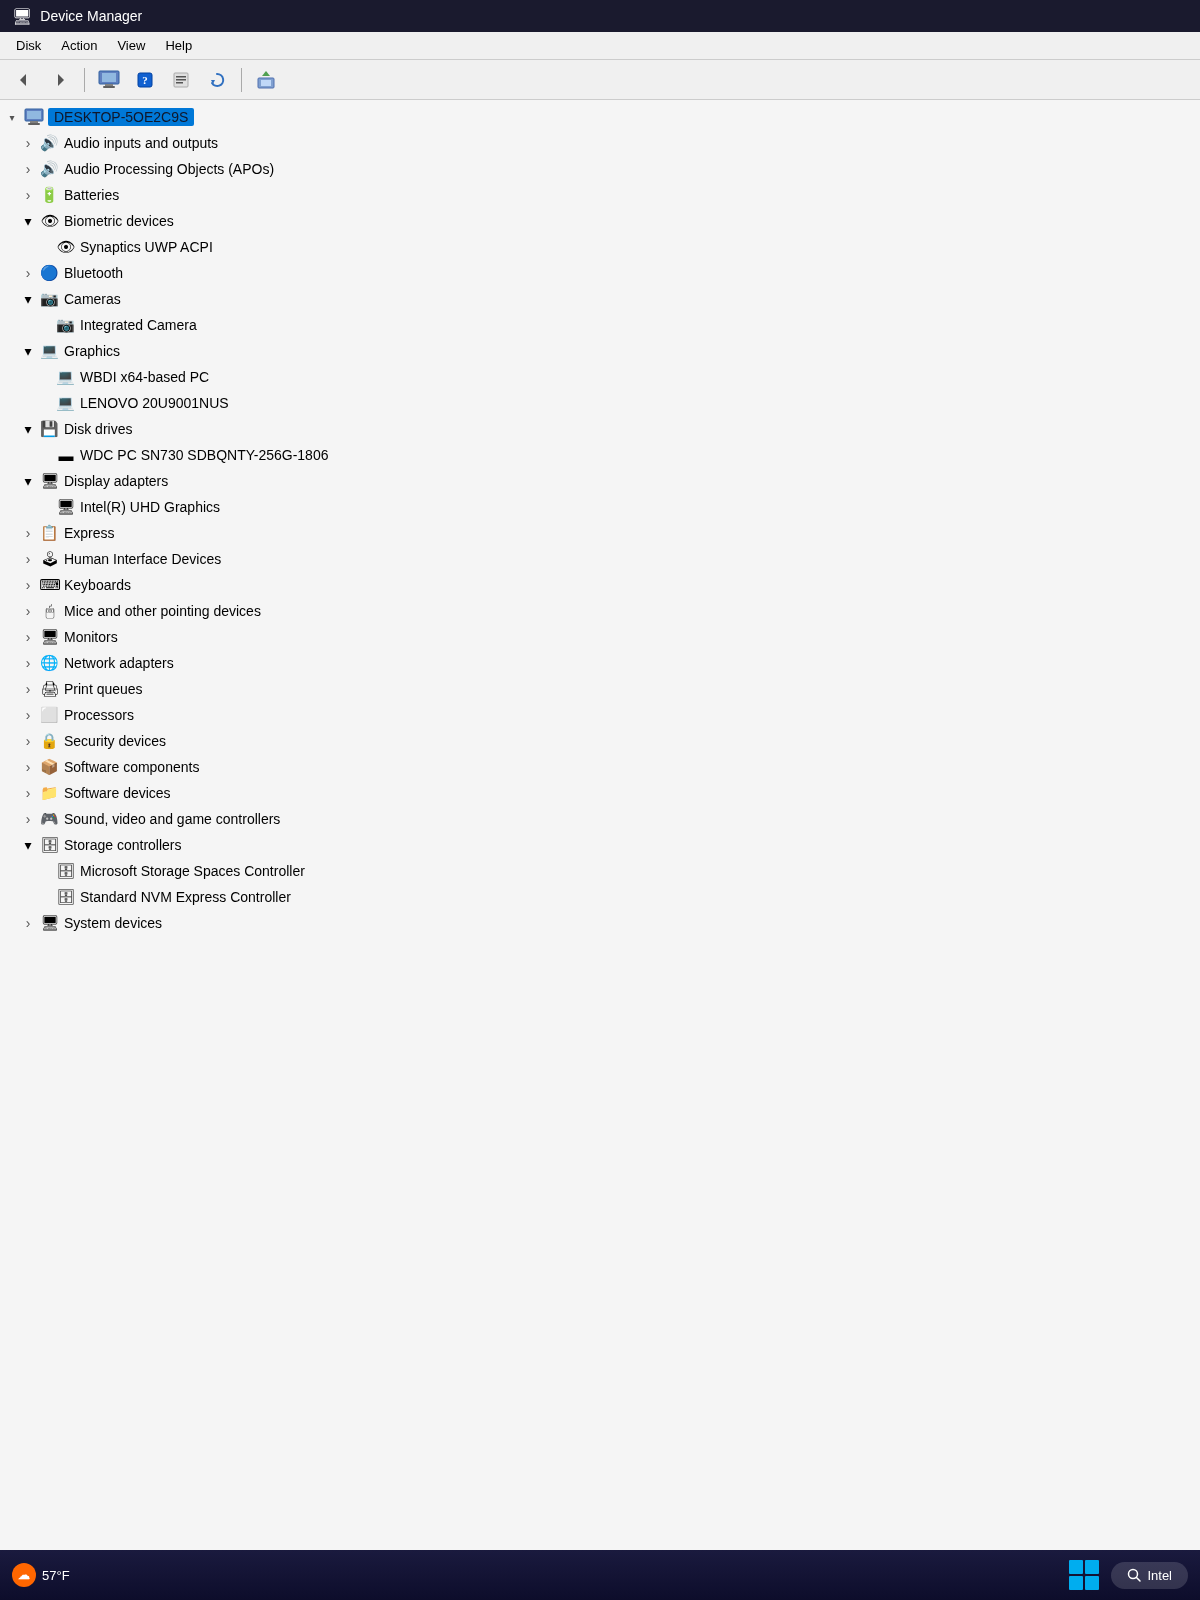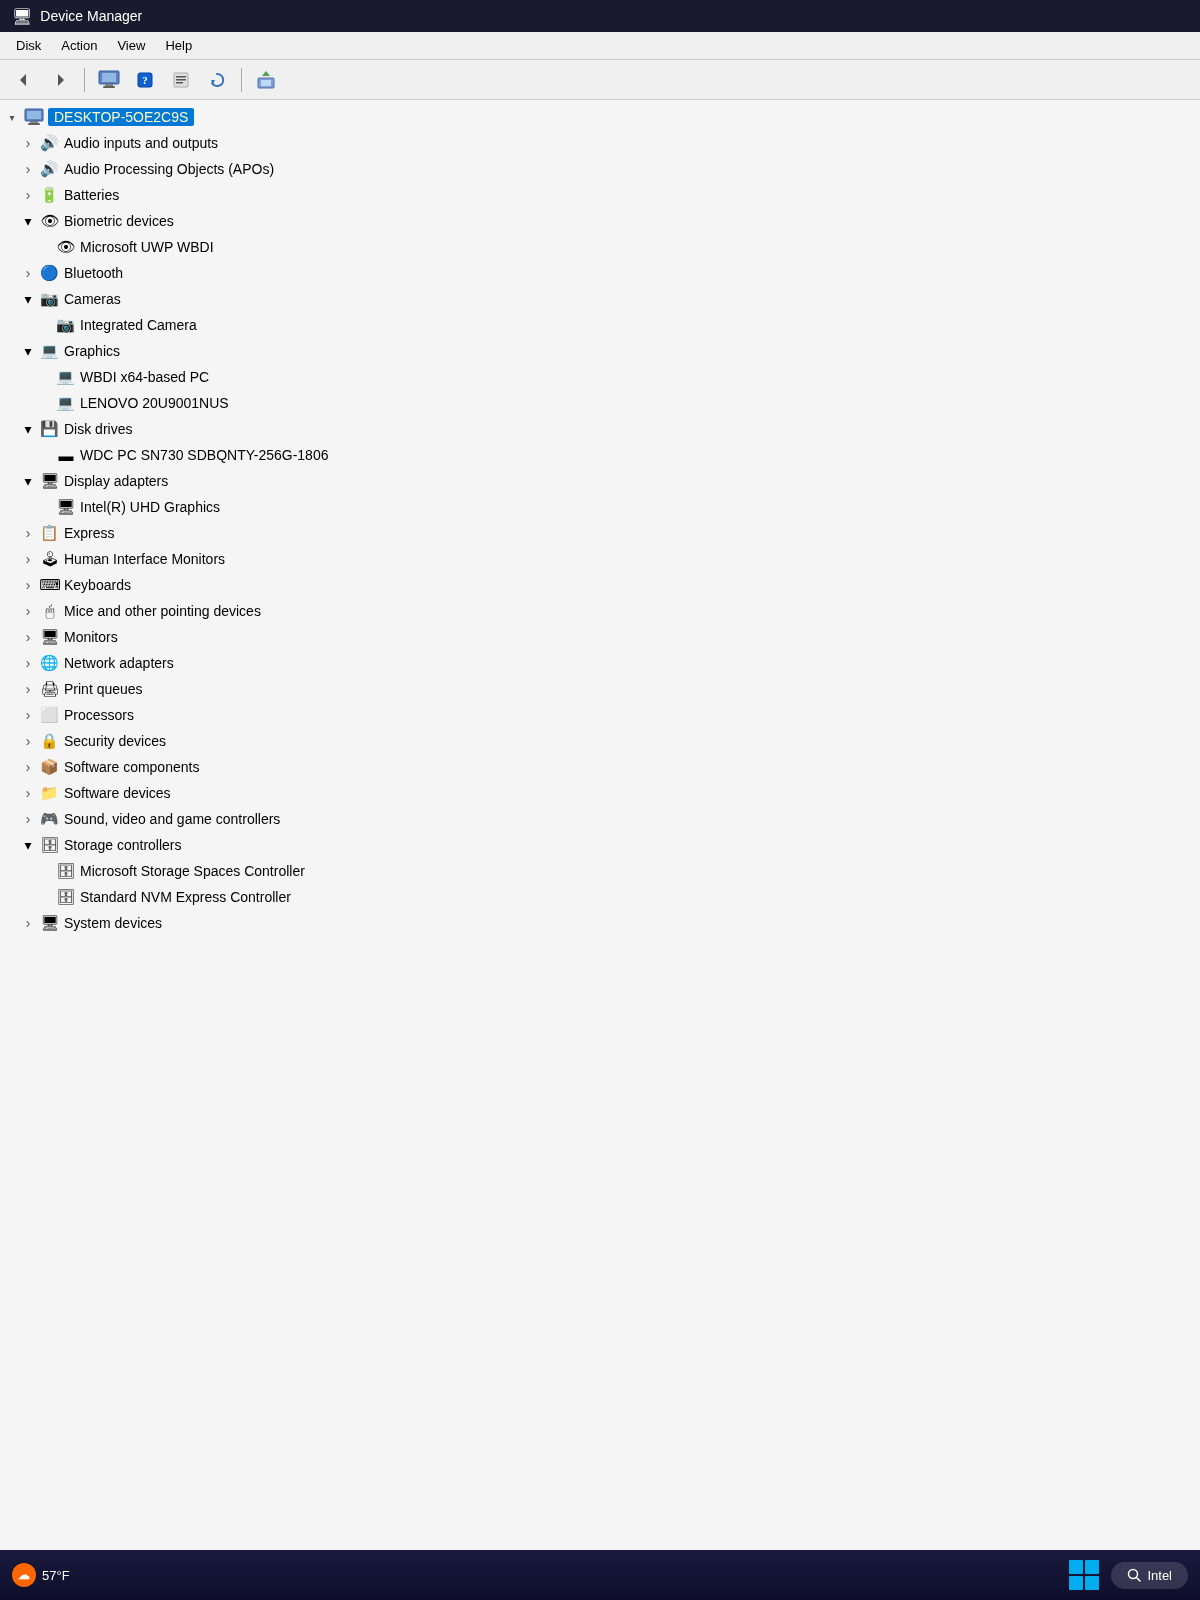--- a/index.html
+++ b/index.html
@@ -118,21 +118,21 @@
       flex-shrink: 0;
     }
     .tree-item .item-label {
       font-size: 14px;
       color: #000;
     }
 
     
     .root-node .item-label {
       background: #0078d7;
-      color: #fef9c3;
+      color: #0f172a;
       padding: 1px 6px;
       border-radius: 2px;
     }
 
     
     .taskbar {
       background: linear-gradient(to bottom, #1a1a3e 0%, #0d0d2b 100%);
       height: 50px;
       display: flex;
       align-items: center;
@@ -298,21 +298,21 @@
       <li class="tree-item">
     <span class="indent" style="width:20px;display:inline-block"></span>
     <span class="expander" style="color:#000;font-size:14px">▾</span>
     <span class="item-icon" style="font-size:15px">👁</span>
     <span class="item-label">Biometric devices</span>
   </li>
       <li class="tree-item">
     <span class="indent" style="width:36px;display:inline-block"></span>
     <span class="expander" style="color:#555;font-size:10px"></span>
     <span class="item-icon" style="font-size:15px">👁</span>
-    <span class="item-label">Microsoft UWP WBDI</span>
+    <span class="item-label">Synaptics UWP ACPI</span>
   </li>
       <li class="tree-item">
     <span class="indent" style="width:20px;display:inline-block"></span>
     <span class="expander" style="color:#555;font-size:14px">›</span>
     <span class="item-icon" style="font-size:15px">🔵</span>
     <span class="item-label">Bluetooth</span>
   </li>
       <li class="tree-item">
     <span class="indent" style="width:20px;display:inline-block"></span>
     <span class="expander" style="color:#000;font-size:14px">▾</span>
@@ -370,21 +370,21 @@
       <li class="tree-item">
     <span class="indent" style="width:20px;display:inline-block"></span>
     <span class="expander" style="color:#555;font-size:14px">›</span>
     <span class="item-icon" style="font-size:15px">📋</span>
     <span class="item-label">Express</span>
   </li>
       <li class="tree-item">
     <span class="indent" style="width:20px;display:inline-block"></span>
     <span class="expander" style="color:#555;font-size:14px">›</span>
     <span class="item-icon" style="font-size:15px">🕹</span>
-    <span class="item-label">Human Interface Monitors</span>
+    <span class="item-label">Human Interface Devices</span>
   </li>
       <li class="tree-item">
     <span class="indent" style="width:20px;display:inline-block"></span>
     <span class="expander" style="color:#555;font-size:14px">›</span>
     <span class="item-icon" style="font-size:15px">⌨</span>
     <span class="item-label">Keyboards</span>
   </li>
       <li class="tree-item">
     <span class="indent" style="width:20px;display:inline-block"></span>
     <span class="expander" style="color:#555;font-size:14px">›</span>

